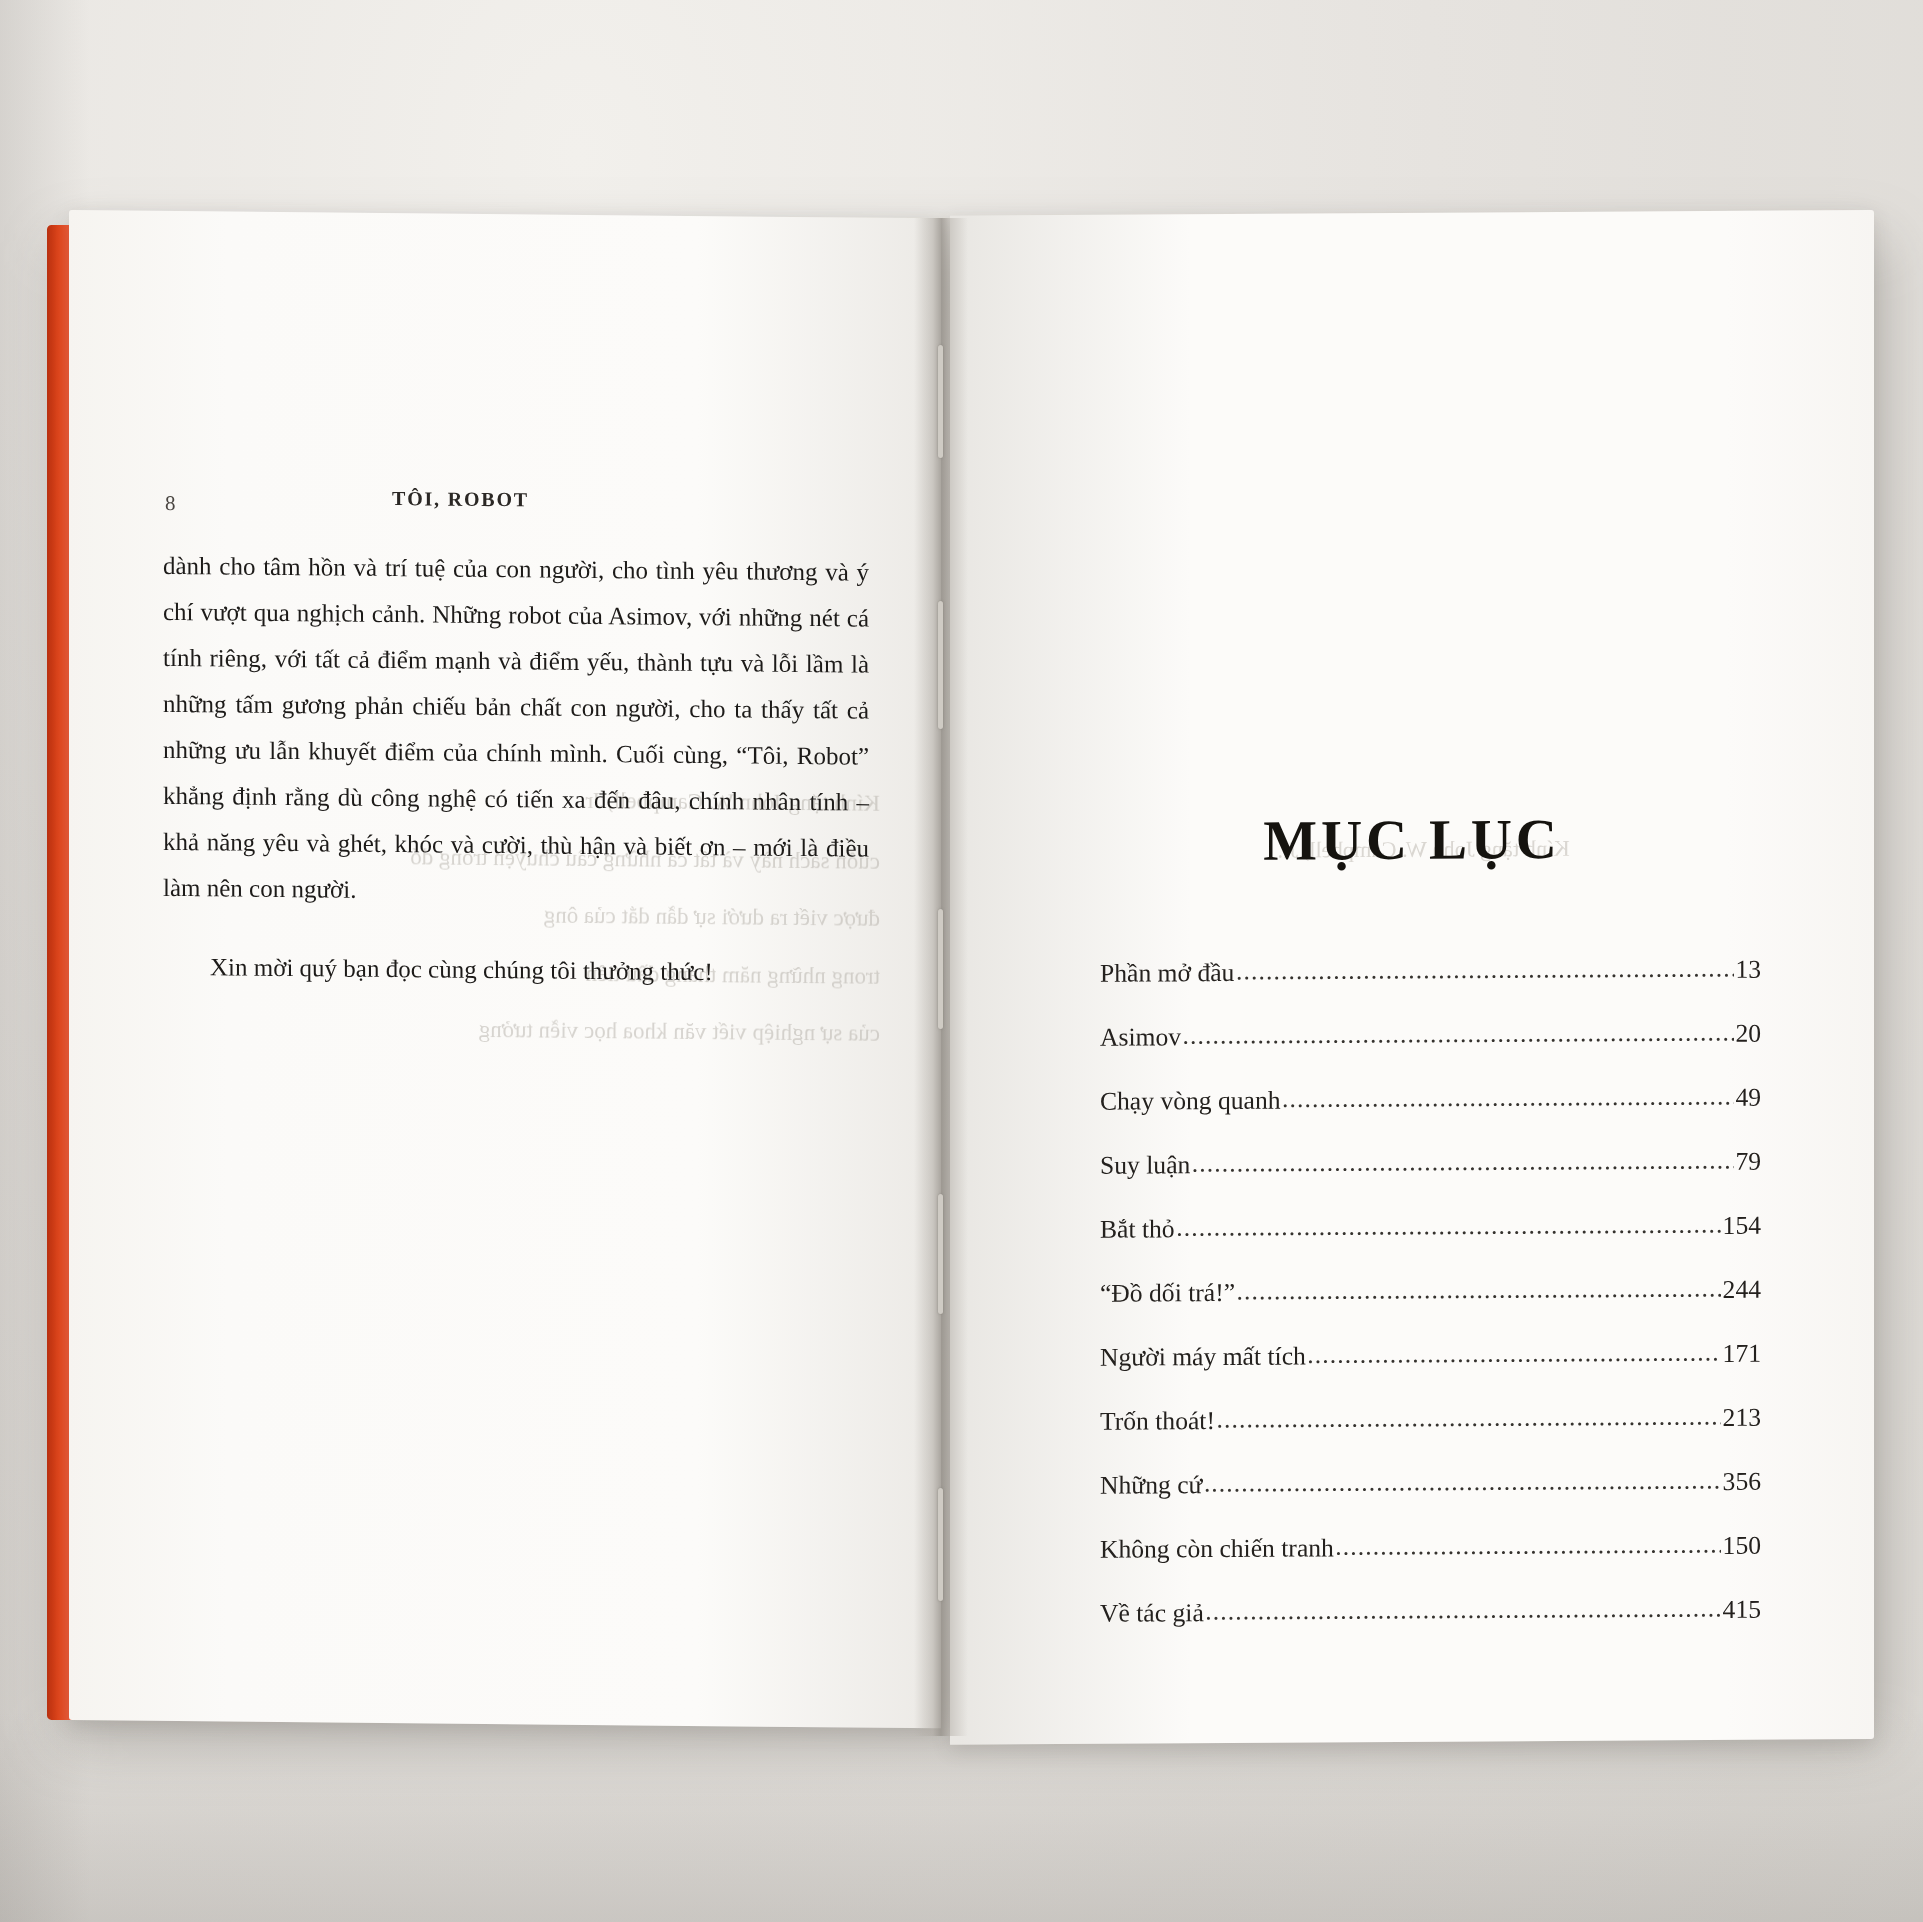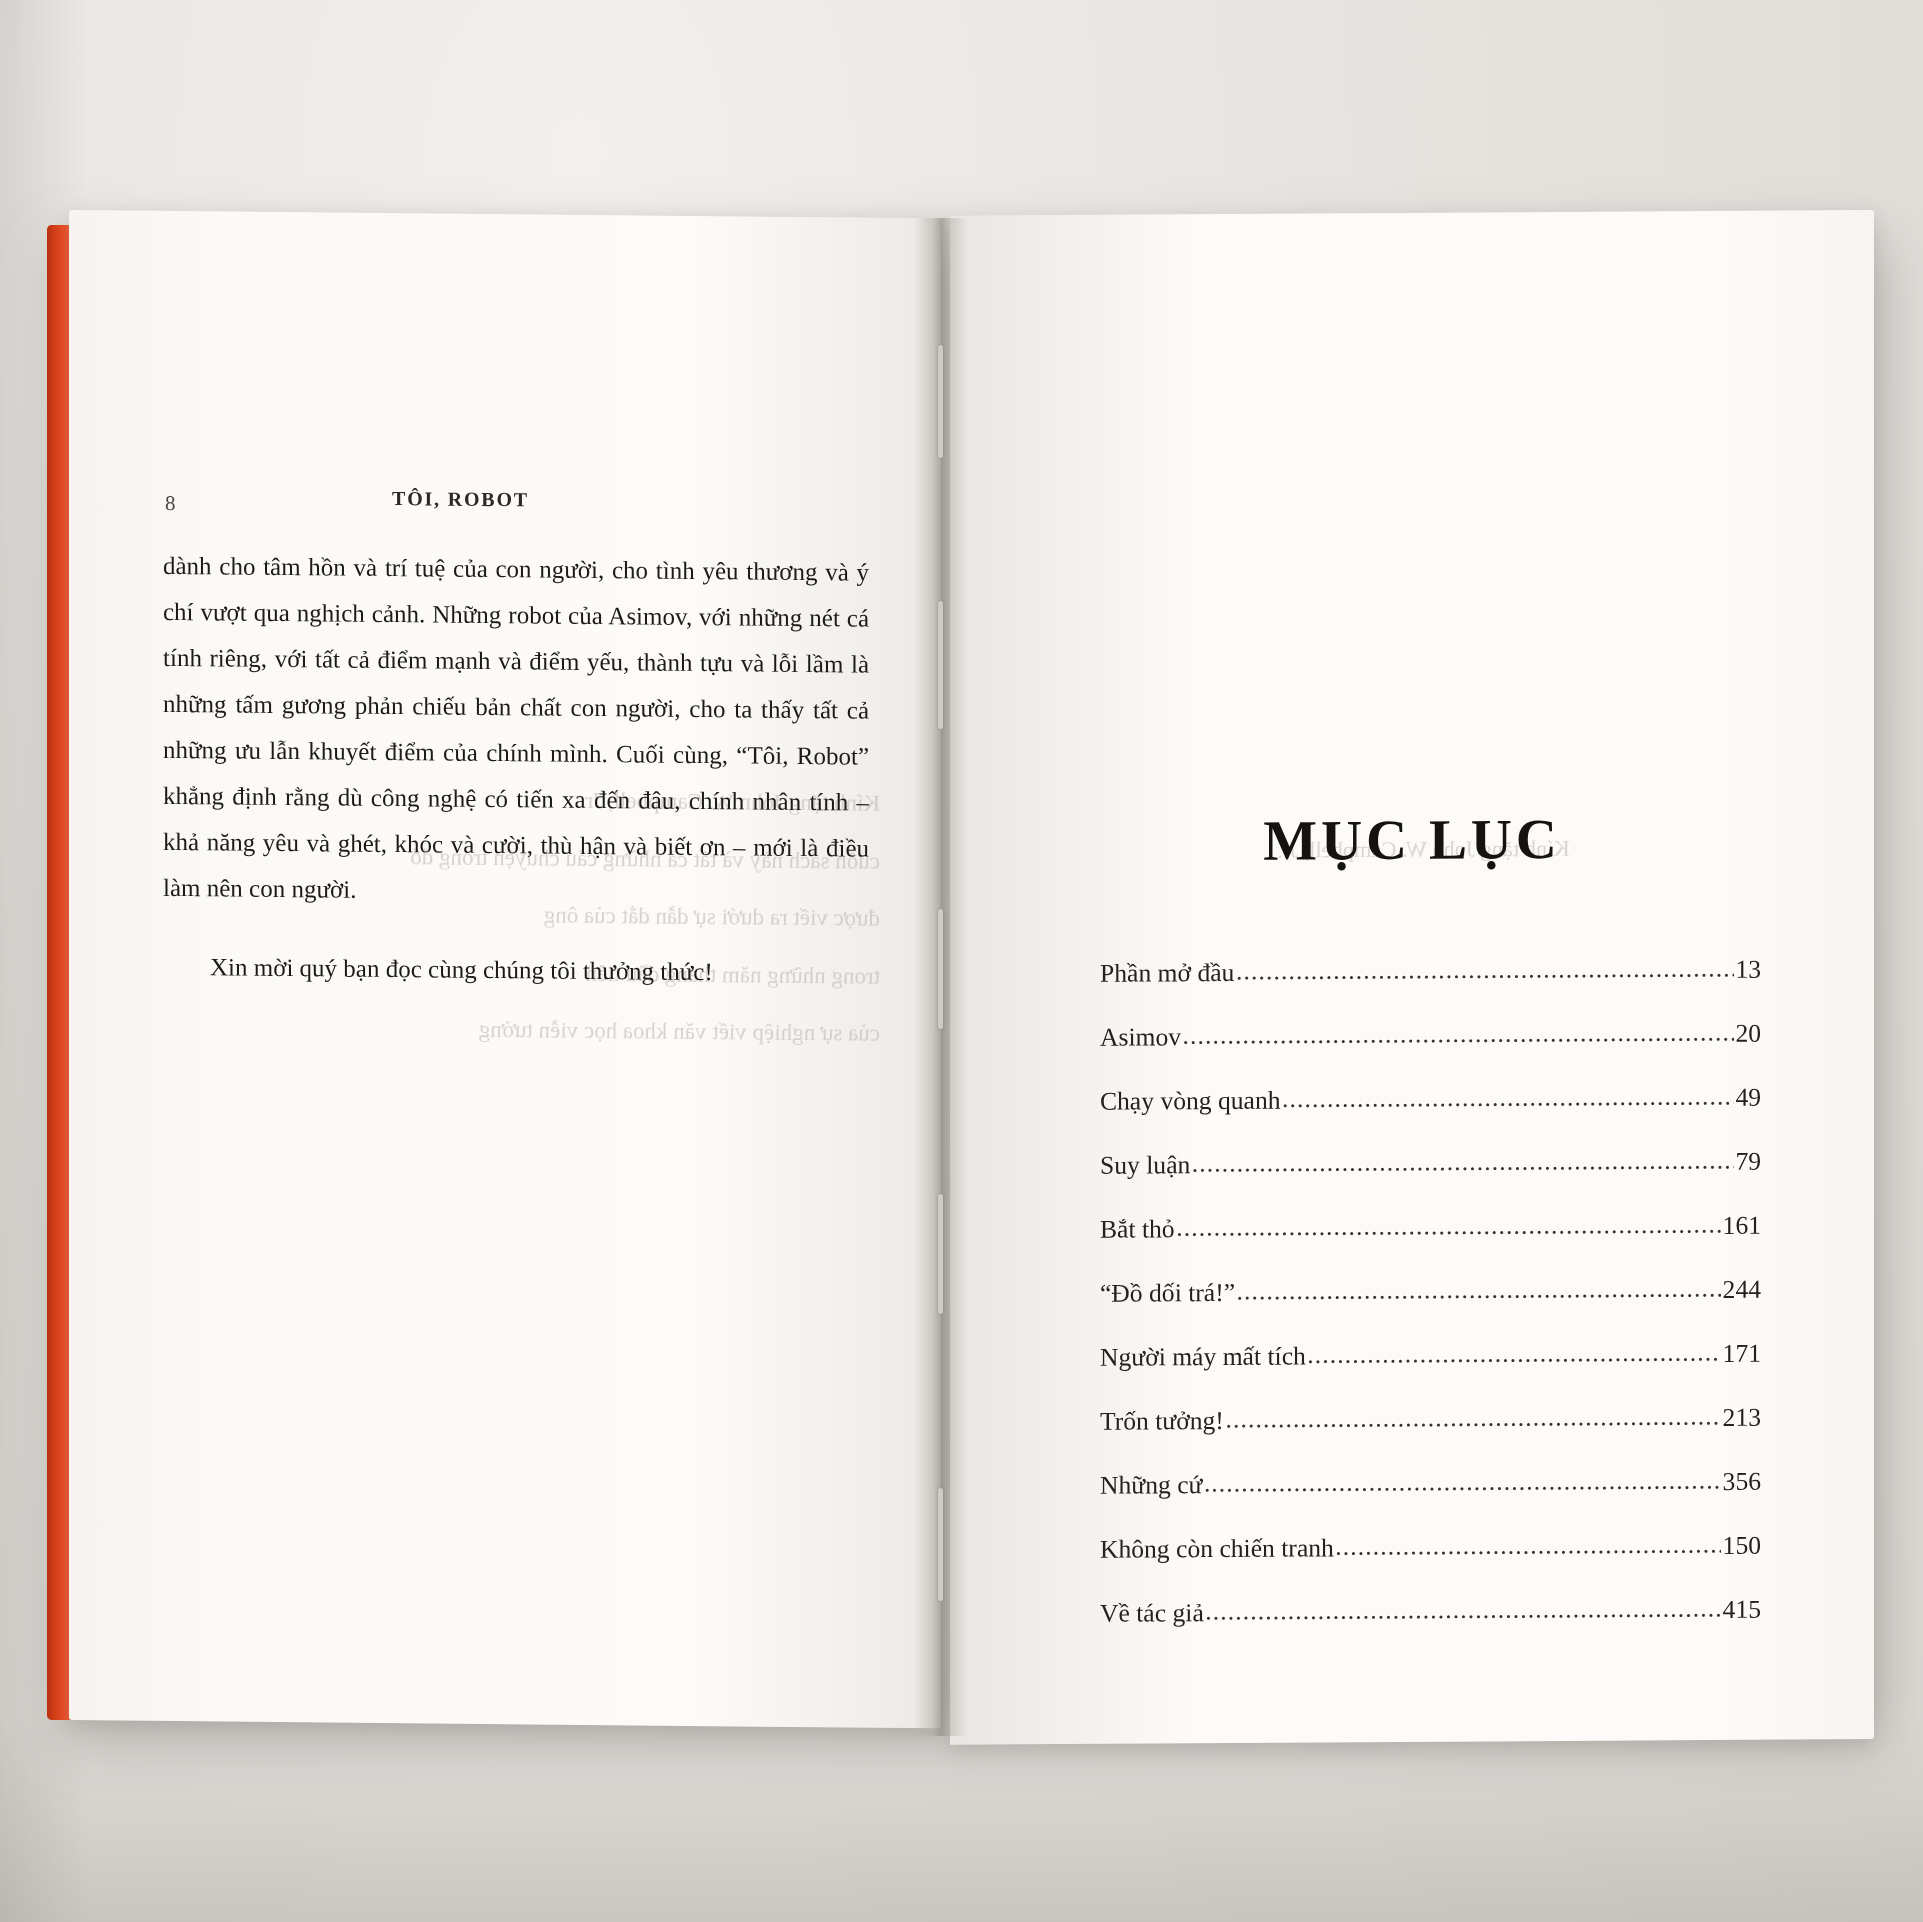--- a/index.html
+++ b/index.html
@@ -300,34 +300,34 @@
         <span class="toc-page">49</span>
       </div>
       <div class="toc-row">
         <span class="toc-label">Suy luận</span>
         <span class="toc-dots">....................................................................................................</span>
         <span class="toc-page">79</span>
       </div>
       <div class="toc-row">
         <span class="toc-label">Bắt thỏ</span>
         <span class="toc-dots">....................................................................................................</span>
-        <span class="toc-page">161</span>
+        <span class="toc-page">154</span>
       </div>
       <div class="toc-row">
         <span class="toc-label">“Đồ dối trá!”</span>
         <span class="toc-dots">....................................................................................................</span>
         <span class="toc-page">244</span>
       </div>
       <div class="toc-row">
         <span class="toc-label">Người máy mất tích</span>
         <span class="toc-dots">....................................................................................................</span>
         <span class="toc-page">171</span>
       </div>
       <div class="toc-row">
-        <span class="toc-label">Trốn tưởng!</span>
+        <span class="toc-label">Trốn thoát!</span>
         <span class="toc-dots">....................................................................................................</span>
         <span class="toc-page">213</span>
       </div>
       <div class="toc-row">
         <span class="toc-label">Những  cứ</span>
         <span class="toc-dots">....................................................................................................</span>
         <span class="toc-page">356</span>
       </div>
       <div class="toc-row">
         <span class="toc-label">Không còn chiến tranh</span>

